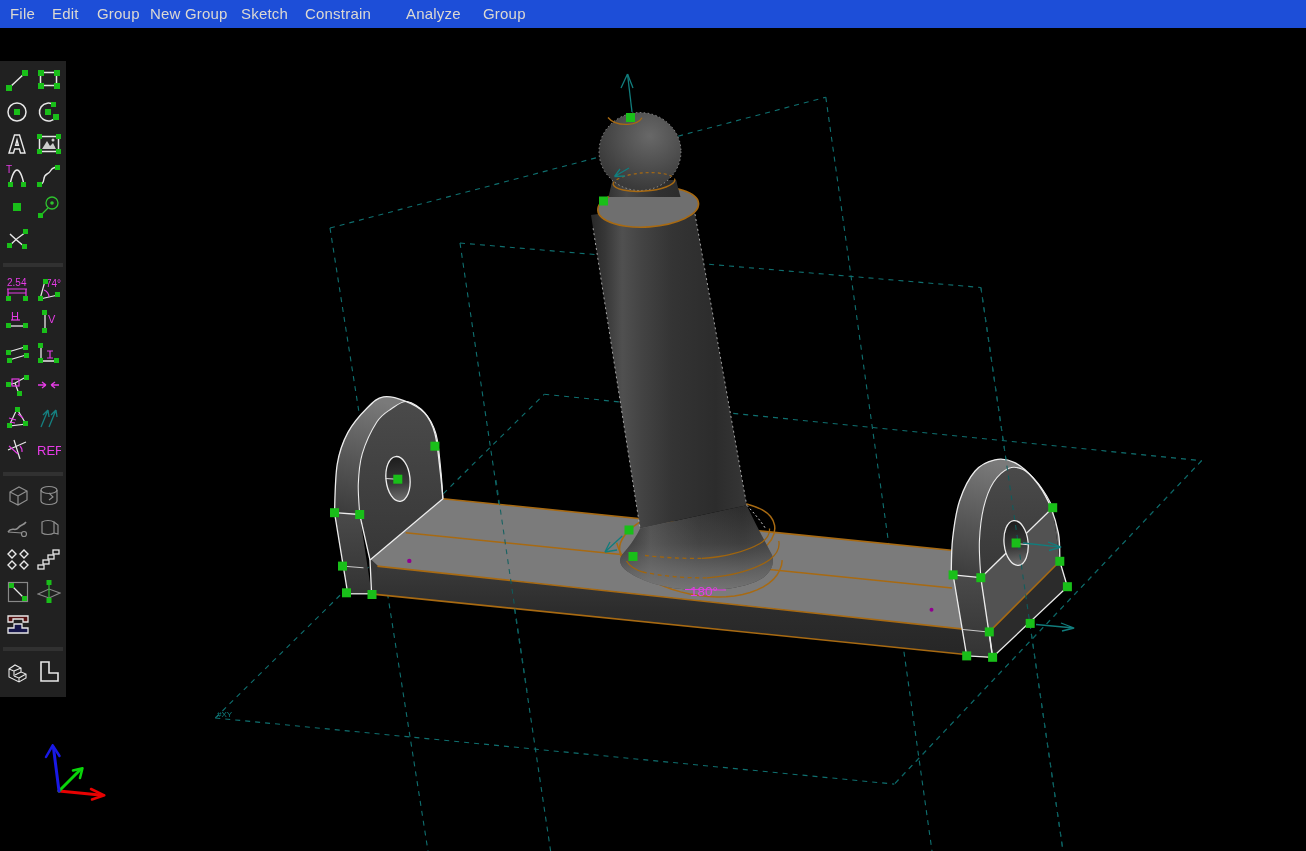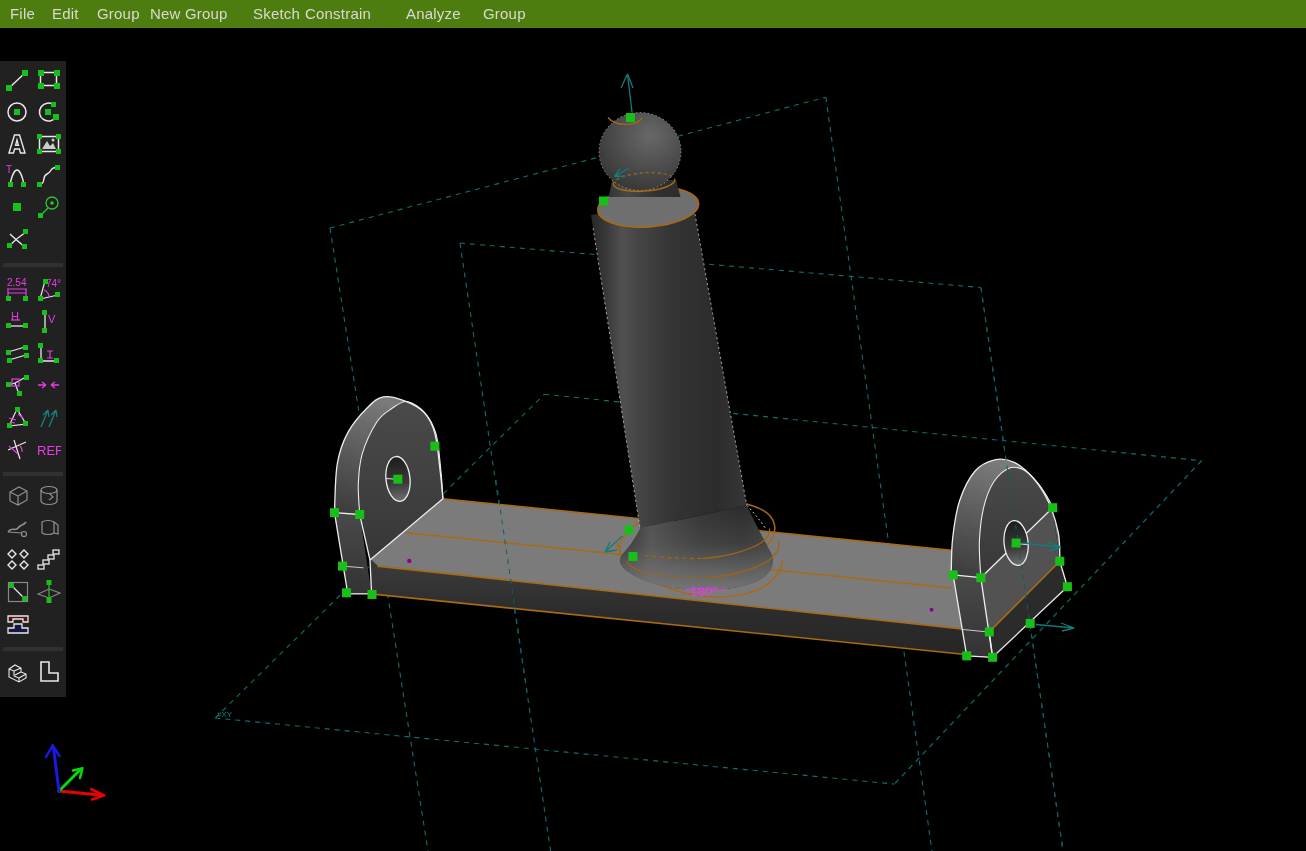--- a/index.html
+++ b/index.html
@@ -1,18 +1,18 @@
 <!DOCTYPE html>
 <html><head>
 <meta charset="utf-8">
 <style>
 html,body{margin:0;padding:0;background:#000;width:1306px;height:851px;overflow:hidden;}
 *{box-sizing:border-box;}
 #app{position:relative;width:1306px;height:851px;background:#000;font-family:"Liberation Sans",sans-serif;}
-#menubar{position:absolute;left:0;top:0;width:1306px;height:28px;background:#4d7c0f;}
+#menubar{position:absolute;left:0;top:0;width:1306px;height:28px;background:#1d4ed8;}
 #menubar span{position:absolute;top:5px;font-size:15px;color:#dcd9d2;letter-spacing:0.2px;}
 #toolbar{position:absolute;left:0;top:61px;width:66px;height:636px;background:#212121;}
 .sep{position:absolute;left:3px;width:60px;height:4px;background:#313131;}
 .ic{position:absolute;width:24px;height:24px;}
 svg{display:block;}
 </style>
 </head>
 <body>
 <div id="app">
 <svg id="scene" width="1306" height="851" viewBox="0 0 1306 851" style="position:absolute;left:0;top:0">
@@ -225,21 +225,21 @@
 <path d="M82.5,768.3 L73,770.5 M82.5,768.3 L80,778" stroke="#0ad60a" stroke-width="2.5"></path>
 <path d="M59,791 L53.5,748" stroke="#1919e6"></path>
 <path d="M52.7,745.3 L46,757 M52.7,745.3 L59.5,756" stroke="#1919e6" stroke-width="2.5"></path>
 </g>
 </svg>
 <div id="menubar">
 <span style="left:10px">File</span>
 <span style="left:52px">Edit</span>
 <span style="left:97px">Group</span>
 <span style="left:150px">New Group</span>
-<span style="left:253px">Sketch</span>
+<span style="left:241px">Sketch</span>
 <span style="left:305px">Constrain</span>
 <span style="left:406px">Analyze</span>
 <span style="left:483px">Group</span>
 </div>
 <div id="toolbar">
 <div class="sep" style="top:202px"></div>
 <div class="sep" style="top:411px"></div>
 <div class="sep" style="top:586px"></div>
 <svg class="ic" style="left:6px;top:7px">
         <path d="M3,20 L19,5" stroke="#e8e8e8" stroke-width="1.5" fill="none"></path>

